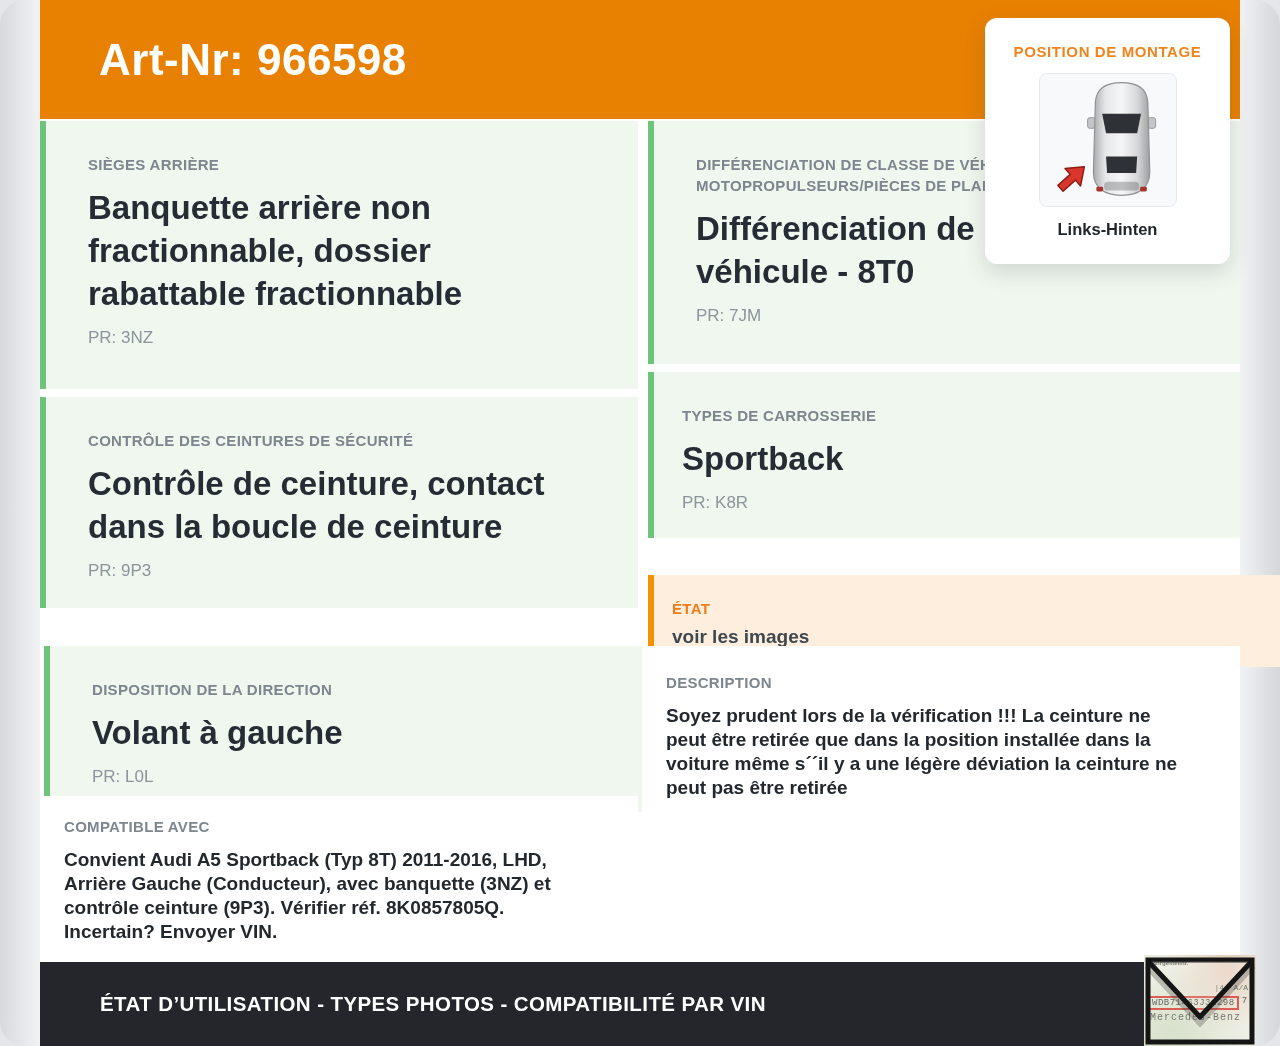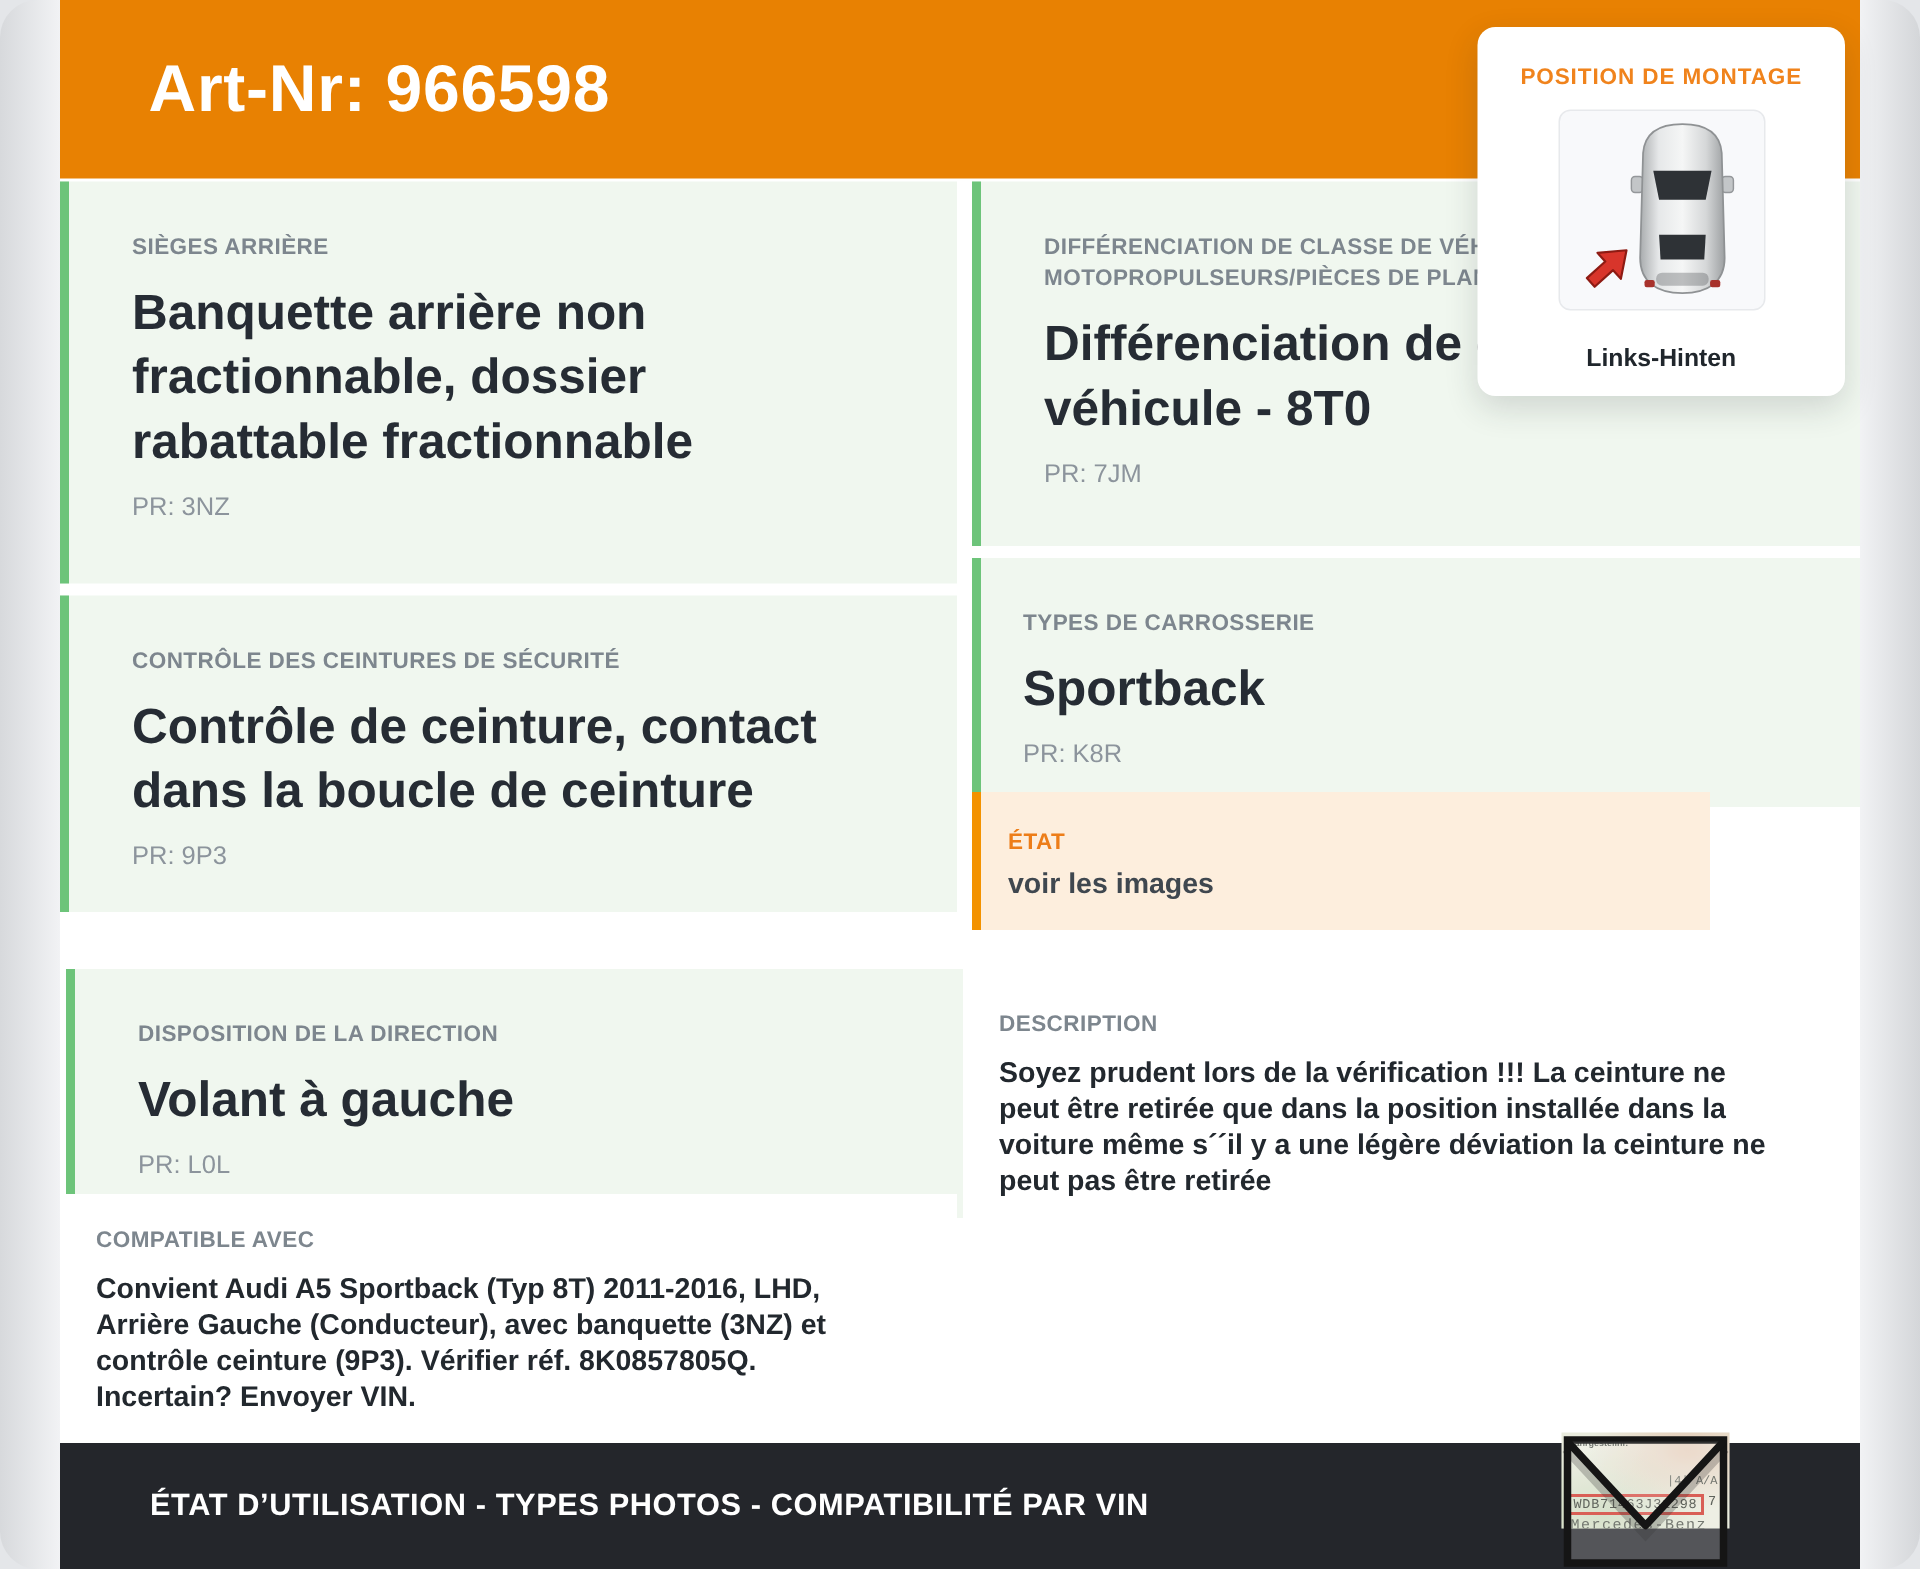--- a/index.html
+++ b/index.html
@@ -29,28 +29,28 @@
   .card.etat .label { color:#ed7d18; margin-bottom:7px; }
   .voir { font-size:19px; font-weight:600; color:#3f474f; }
 
   
   .pos-card {
     position:absolute; left:985px; top:18px; width:245px; height:246px; background:#ffffff;
     border-radius:12px; box-shadow:0 8px 22px rgba(40,45,50,.16); padding-top:25px; text-align:center; z-index:5;
   }
   .pos-title { color:#f0831c; font-size:15px; font-weight:800; letter-spacing:.6px; margin-bottom:13px; }
   .pos-imgbox { width:138px; height:134px; margin:0 auto; background:#f8f9fb; border:1px solid #e7e9ec; border-radius:8px; display:flex; align-items:center; justify-content:center; }
-  .pos-label { margin-top:23px; font-size:16.5px; font-weight:700; color:#20262c; }
+  .pos-label { margin-top:13px; font-size:16.5px; font-weight:700; color:#20262c; }
 
   
   .footer-bar { position:absolute; left:40px; top:962px; width:1200px; height:84px; background:#24262b; display:flex; align-items:center; z-index:4; }
   .footer-bar .footer-text { color:#ffffff; font-size:20.5px; font-weight:700; letter-spacing:.4px; padding-left:60px; }
 
   
-  .envelope { position:absolute; left:1041px; top:955px; width:112px; height:64px; z-index:6; }
+  .envelope { position:absolute; left:1144px; top:955px; width:112px; height:91px; z-index:6; }
   .doc {
     position:absolute; inset:0; overflow:hidden;
     background:
       radial-gradient(ellipse at 75% 18%, rgba(221,160,130,.45) 0%, rgba(221,160,130,0) 55%),
       radial-gradient(ellipse at 25% 85%, rgba(160,190,140,.4) 0%, rgba(160,190,140,0) 60%),
       #e9ebdd;
   }
   .doc-label { position:absolute; left:5px; top:5px; font-size:6px; color:#3a3f36; font-weight:700; }
   .doc-meta { position:absolute; right:8px; top:28px; font-size:8px; color:#4a4f46; font-family:"Liberation Mono", monospace; }
   .vin-row { position:absolute; left:4px; top:41px; display:flex; font-family:"Liberation Mono", monospace; font-size:9px; color:#33382f; }
@@ -105,21 +105,21 @@
 véhicule - 8T0</div>
     <div class="pr">PR: 7JM</div>
   </div>
 
   <div class="card green" style="left:648px; top:372px; width:592px; height:166px;padding-left:28px;">
     <div class="label">TYPES DE CARROSSERIE</div>
     <div class="heading">Sportback</div>
     <div class="pr">PR: K8R</div>
   </div>
 
-  <div class="card etat" style="left:648px; top:528px; width:492px; height:92px;">
+  <div class="card etat" style="left:648px; top:575px; width:632px; height:92px;">
     <div class="label">ÉTAT</div>
     <div class="voir">voir les images</div>
   </div>
 
   <div class="card white" style="left:648px; top:646px; width:592px; height:316px; padding:26px 18px 0 18px;">
     <div class="label">DESCRIPTION</div>
     <div class="bodytext">Soyez prudent lors de la vérification !!! La ceinture ne
 peut être retirée que dans la position installée dans la
 voiture même s´´il y a une légère déviation la ceinture ne
 peut pas être retirée</div>

